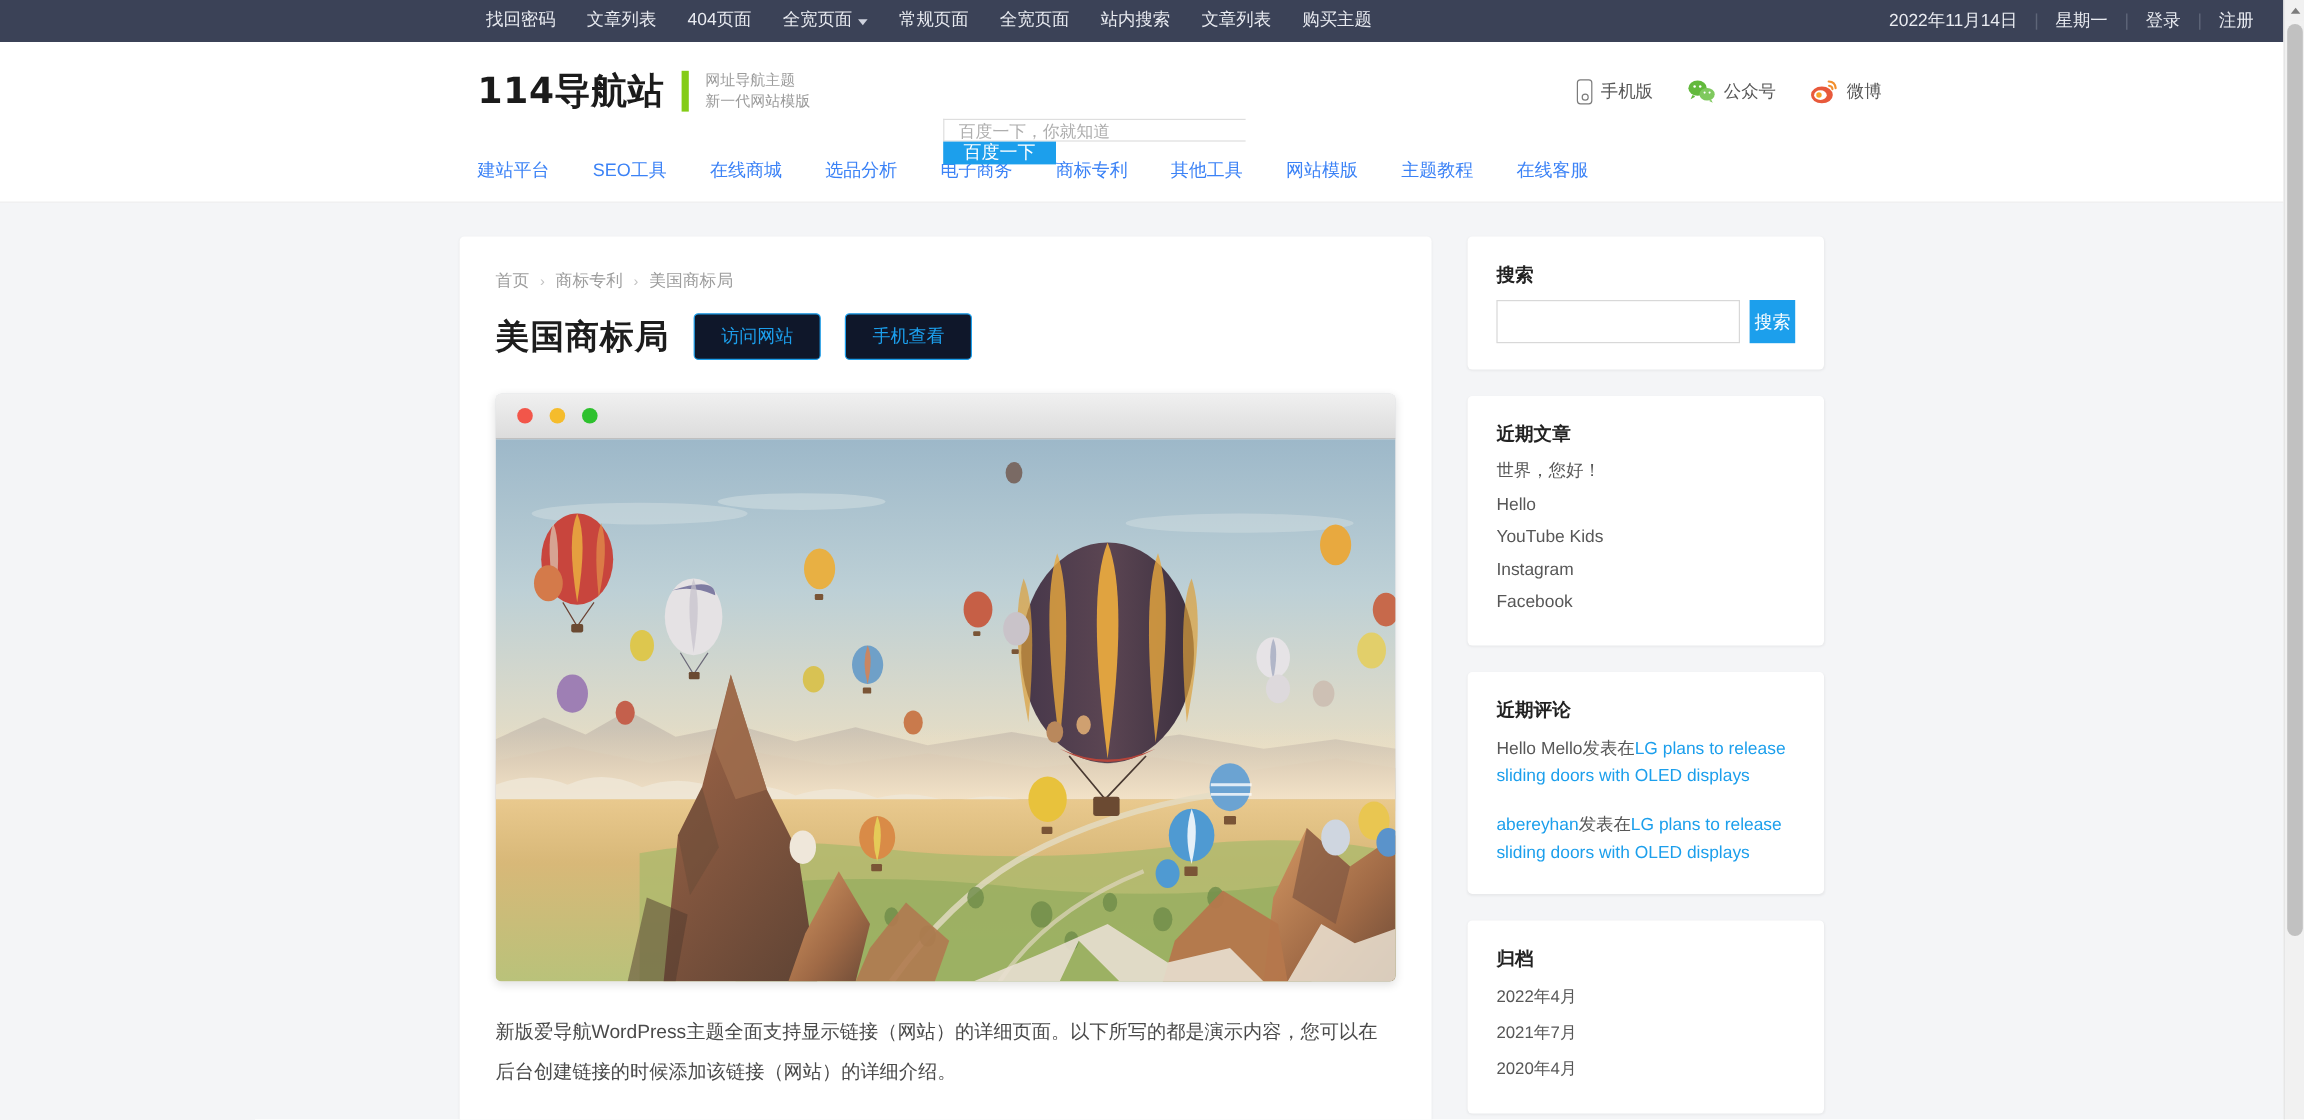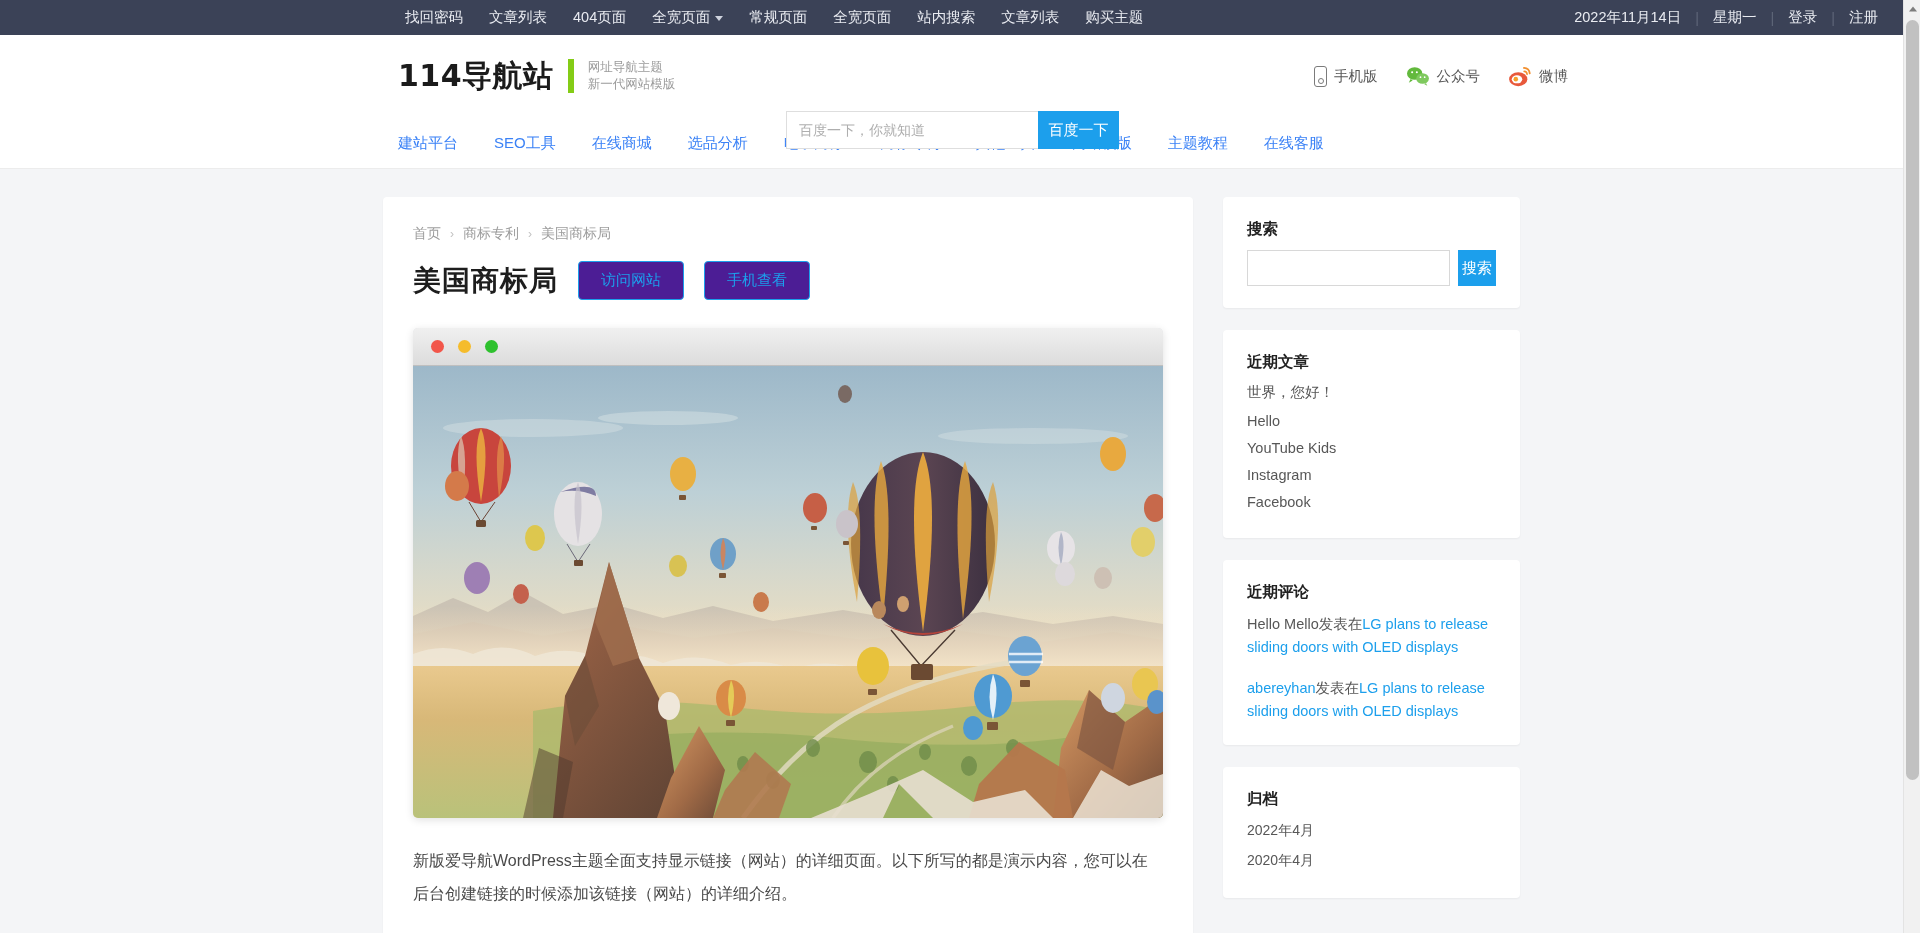--- a/index.html
+++ b/index.html
@@ -51,31 +51,31 @@
   .logo-wrap { display: flex; align-items: center; margin-left: 398px; }
   .logo-text {
     font-size: 30px; font-weight: bold; color: #1b1b1b; letter-spacing: .5px;
     font-family: "DejaVu Sans", "Liberation Sans", sans-serif;
   }
   .logo-tag {
     margin-left: 14px; padding-left: 14px; border-left: 6px solid #84cc16;
     font-size: 12.5px; color: #9b9b9b; line-height: 17px;
   }
   .hsearch {
-    position: absolute; left: 786px; top: 76px;
-    display: flex; height: 38px;
+    position: absolute; left: 786px; top: 64px;
+    display: flex; height: 38px; flex-direction: column;
   }
   .hsearch input {
     width: 252px; height: 38px; border: 1px solid #dedede; border-right: none;
     padding: 0 12px; font-size: 14px; color: #555; outline: none;
     font-family: "Liberation Sans", sans-serif; background: #fff;
   }
   .hsearch input::placeholder { color: #aeaeae; }
   .hsearch button {
-    width: 81px; height: 38px; background: #1c9fec; border: none; color: #fff;
+    width: 94px; height: 38px; background: #1c9fec; border: none; color: #fff;
     font-size: 15px; cursor: pointer; font-family: "Liberation Sans", sans-serif;
   }
   .header-right {
     position: absolute; right: 335px; top: 0; height: 82px;
     display: flex; align-items: center; gap: 28px;
   }
   .hr-item {
     display: flex; align-items: center; gap: 7px;
     font-size: 14.5px; color: #575757; cursor: pointer; white-space: nowrap;
   }
@@ -118,21 +118,21 @@
     display: flex; align-items: center; gap: 9px;
   }
   .breadcrumb .bc-link { color: #9d9d9d; cursor: pointer; }
   .breadcrumb .bc-sep { color: #c2c2c2; font-size: 12px; }
 
   .title-row {
     display: flex; align-items: center; gap: 20px; padding: 18px 30px 0 30px;
   }
   .page-title { font-size: 28px; font-weight: bold; color: #1d1d1d; letter-spacing: 1px; }
   .btn-outline {
-    border: 1px solid #1c9fec; color: #1c9fec; background: #4c1d95;
+    border: 1px solid #1c9fec; color: #1c9fec; background: #0f172a;
     border-radius: 4px; font-size: 15px; padding: 9px 22px; cursor: pointer;
     font-family: "Liberation Sans", sans-serif; white-space: nowrap;
   }
 
   .shot {
     margin: 28px 30px 0 30px; width: 750px; height: 490px;
     border-radius: 5px; overflow: hidden; box-shadow: 0 2px 8px rgba(0,0,0,.12);
     position: relative; background: #dfe1e4;
   }
   .shot-bar {
@@ -521,20 +521,21 @@
         </div>
         <div class="comment-item">
           <a>abereyhan</a><span>发表在</span><a>LG plans to release sliding doors with OLED displays</a>
         </div>
       </div>
 
       <div class="card widget">
         <div class="widget-title">归档</div>
         <ul class="arch-list">
           <li>2022年4月</li>
+          <li>2021年7月</li>
           <li>2020年4月</li>
         </ul>
       </div>
     </div>
   </div>
 </div>
 
 <div class="scrollbar">
   <div class="sb-up">
       <i class="sb-arrow"></i>

